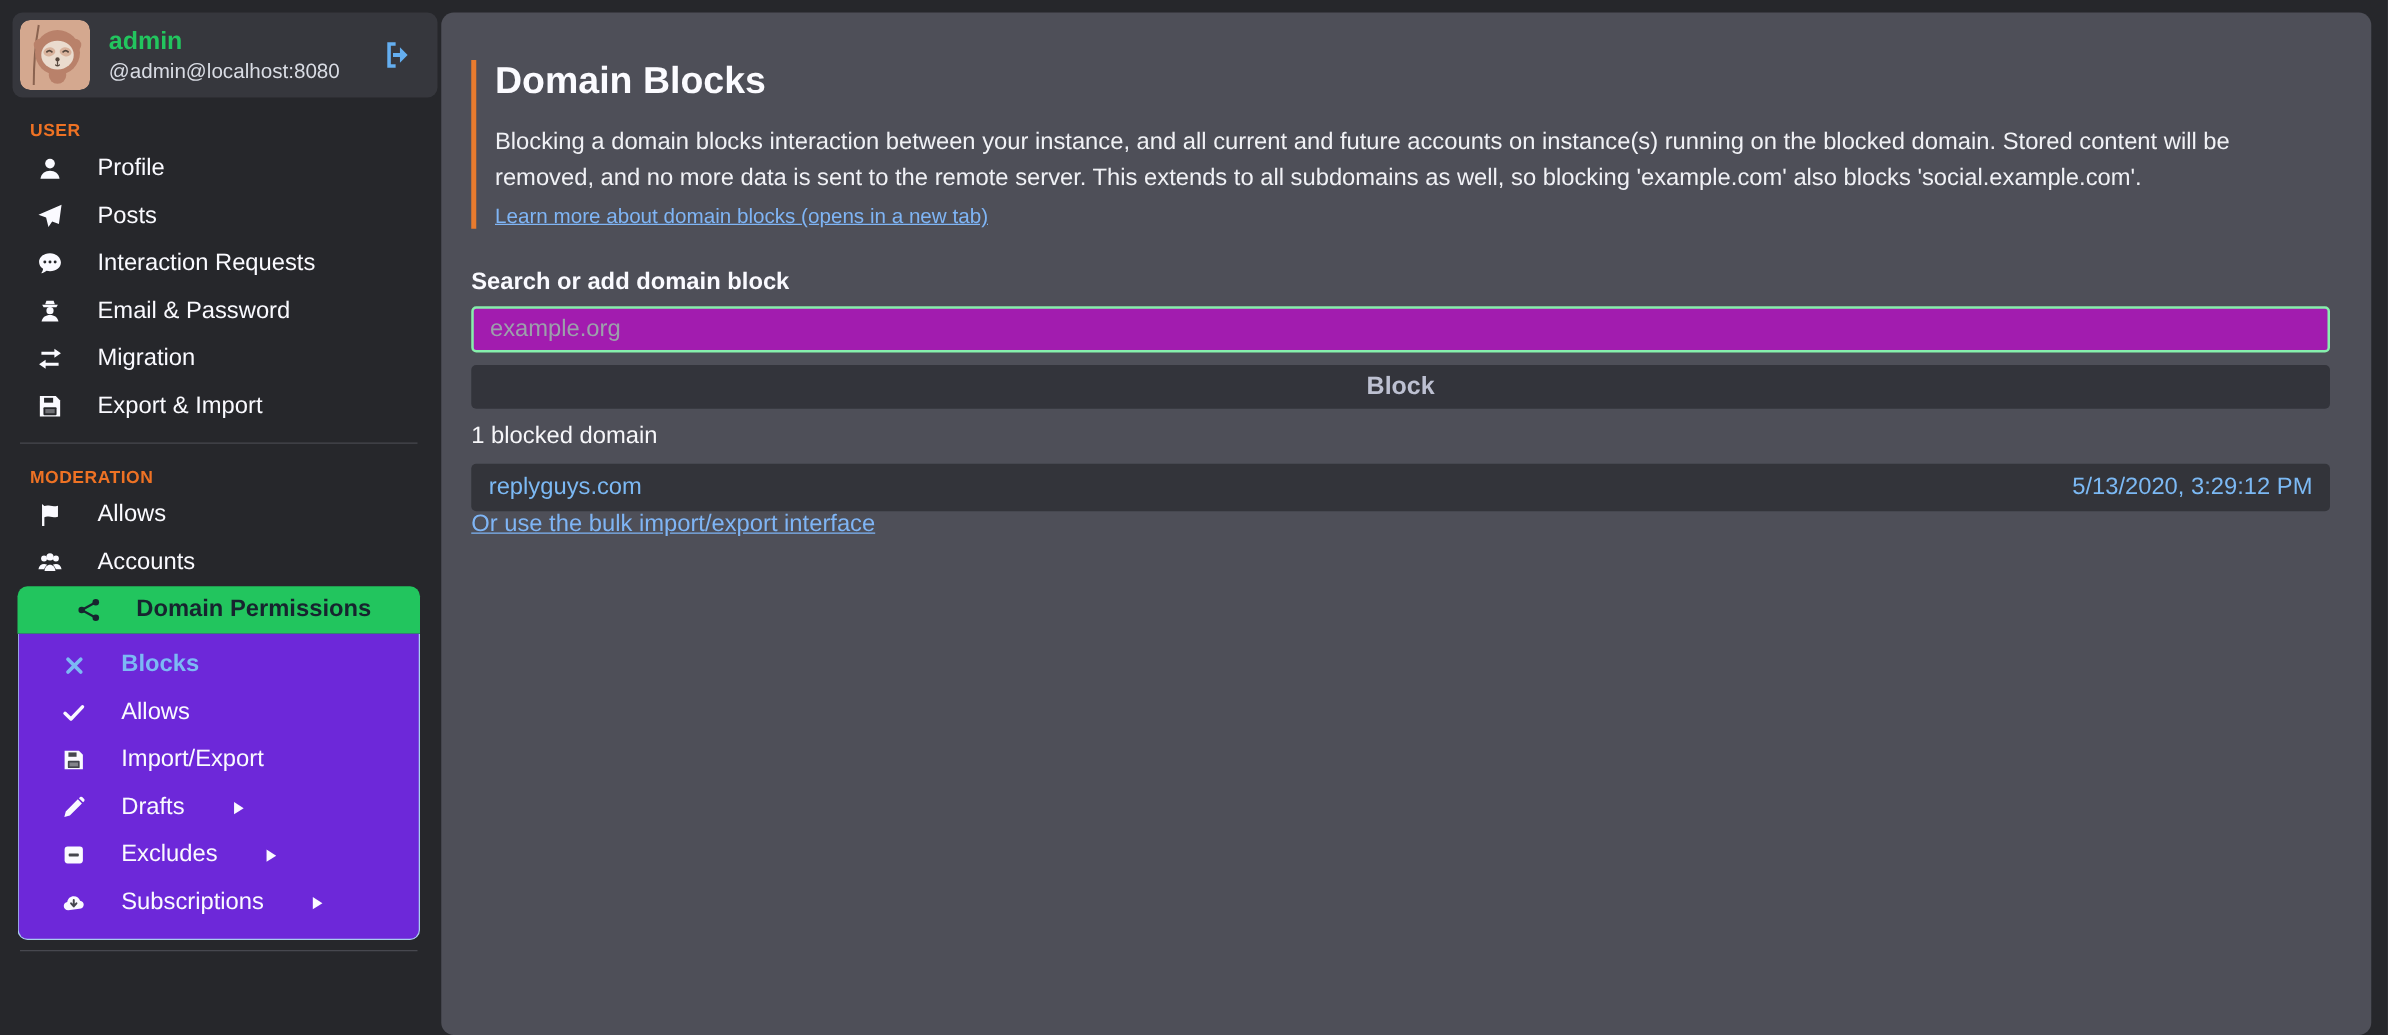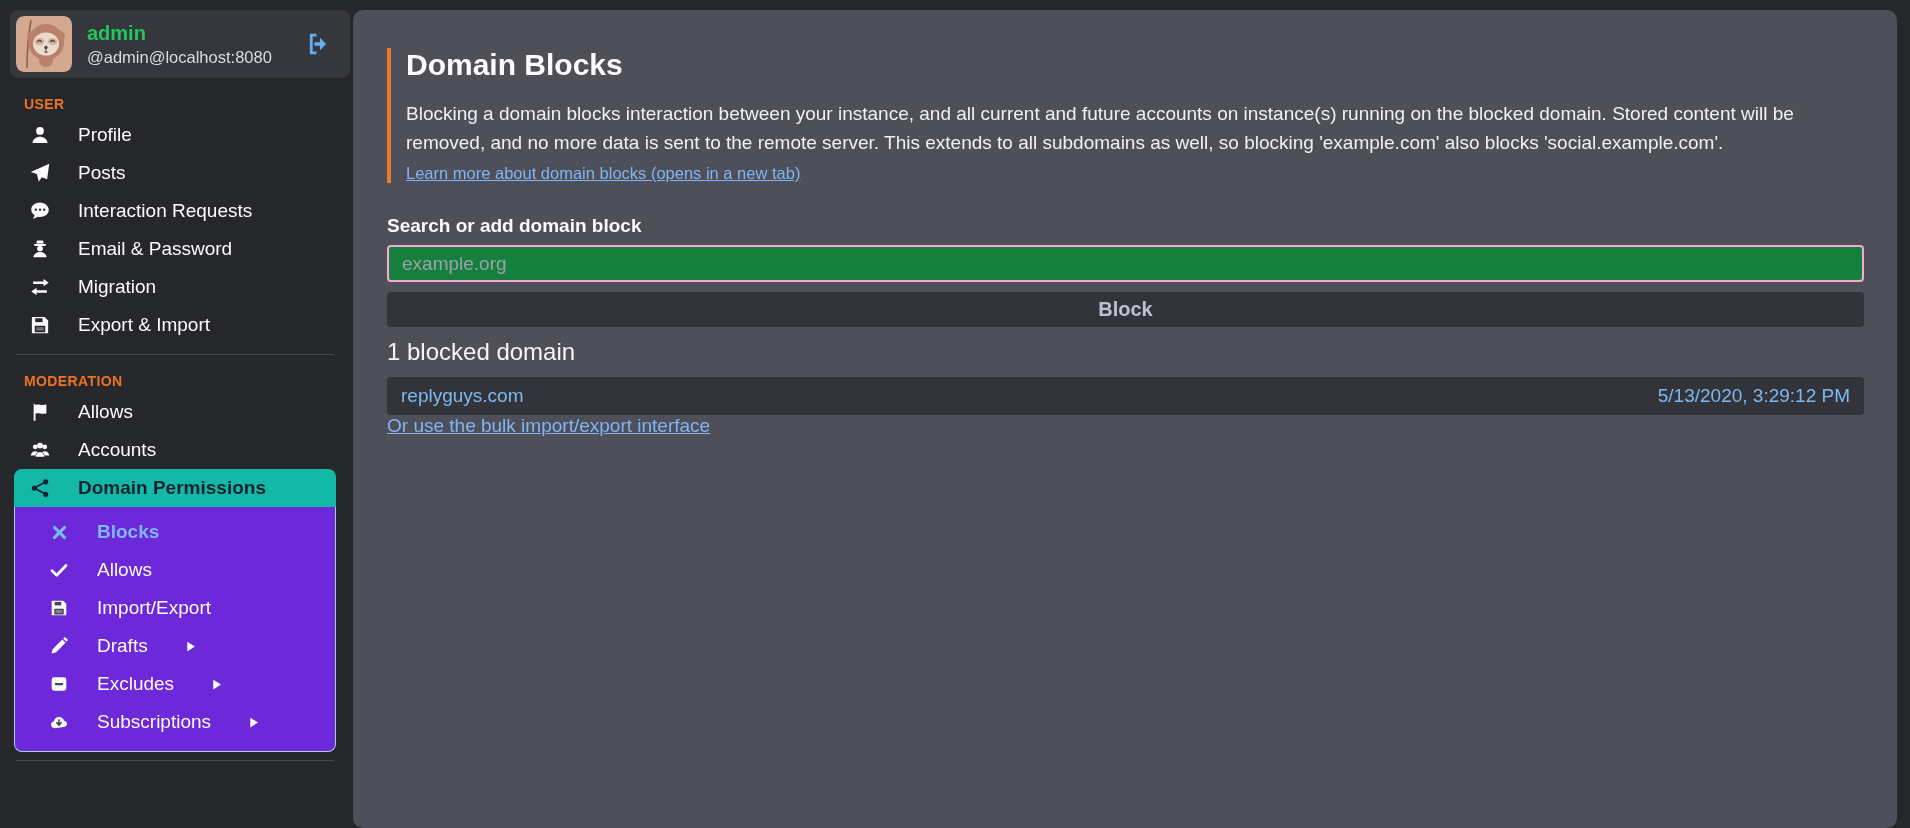--- a/index.html
+++ b/index.html
@@ -33,60 +33,61 @@
   }
   .nav-item {
     display: flex; align-items: center; gap: 28px;
     padding: 8px 8px 8px 16px; font-size: 19px; color: #fafaff;
     cursor: pointer; min-height: 37px;
   }
   .nav-item .ic { width: 20px; display: flex; justify-content: center; flex: none; }
   .divider { border-top: 1px solid #47484f; margin: 10px 2px; }
 
   .active-item {
-    background: #14b8a6; color: #17242f; font-weight: 700;
+    background: #22c55e; color: #17242f; font-weight: 700;
     border-radius: 8px 8px 0 0;
+    justify-content: center;
   }
   .submenu {
     border: 1px solid #a9cdee; border-top: none;
     border-radius: 0 0 8px 8px;
     background: #6d28d9;
     padding: 6px 0 10px;
   }
   .submenu .nav-item { padding-left: 34px; }
   .submenu .nav-item.sub-active { color: #7cb9f4; font-weight: 700; }
   .expand { margin-left: 8px; display: flex; }
 
   
   .main {
     flex: 1; margin: 10px 13px 0 0;
     background: #4e4f58; border-radius: 10px;
-    padding: 38px 33px 0 34px;
+    padding: 38px 33px 0 24px;
   }
   .heading-block { border-left: 4px solid #e87b2e; padding-left: 15px; }
   h1 { font-size: 30px; font-weight: 700; margin: 0 0 18px; color: #fbfbff; }
   .desc { font-size: 19px; line-height: 1.5; color: #f0f1f5; margin-bottom: 7px; max-width: 1470px; }
   a.link { color: #7fb5f5; text-decoration: underline; cursor: pointer; }
   .learn-more { font-size: 16.5px; }
 
   .form-label { display: block; font-size: 19px; font-weight: 700; margin-top: 32px; }
   .domain-input {
     display: block; width: 100%; height: 37px; margin-top: 8px;
-    background: #15803d; border: 2px solid #f9a8d4; border-radius: 4px;
+    background: #a21caf; border: 2px solid #86efac; border-radius: 4px;
     color: #e8e9ee; font-size: 19px; padding: 0 13px;
     font-family: "Liberation Sans", sans-serif; outline: none;
   }
   .domain-input::placeholder { color: #9ca0ab; }
   .block-btn {
     display: block; width: 100%; height: 35px; margin-top: 10px;
     background: #33343b; border: none; border-radius: 4px;
     color: #bdc0d1; font-size: 20px; font-weight: 700;
     font-family: "Liberation Sans", sans-serif; cursor: pointer;
   }
-  .count { font-size: 24px; margin: 11px 0 11px; color: #f6f6f9; }
+  .count { font-size: 19px; margin: 11px 0 11px; color: #f6f6f9; }
   .domain-row {
     display: flex; justify-content: space-between; align-items: center;
     background: #33343a; border-radius: 4px;
     padding: 8px 14px; font-size: 19px; min-height: 38px; cursor: pointer; gap: 28px;
   }
   .domain-row .domain, .domain-row .stamp { color: #7cb9f4; }
   .bulk-link { display: inline-block; font-size: 19px; }
 
   svg { display: block; }
 </style>

